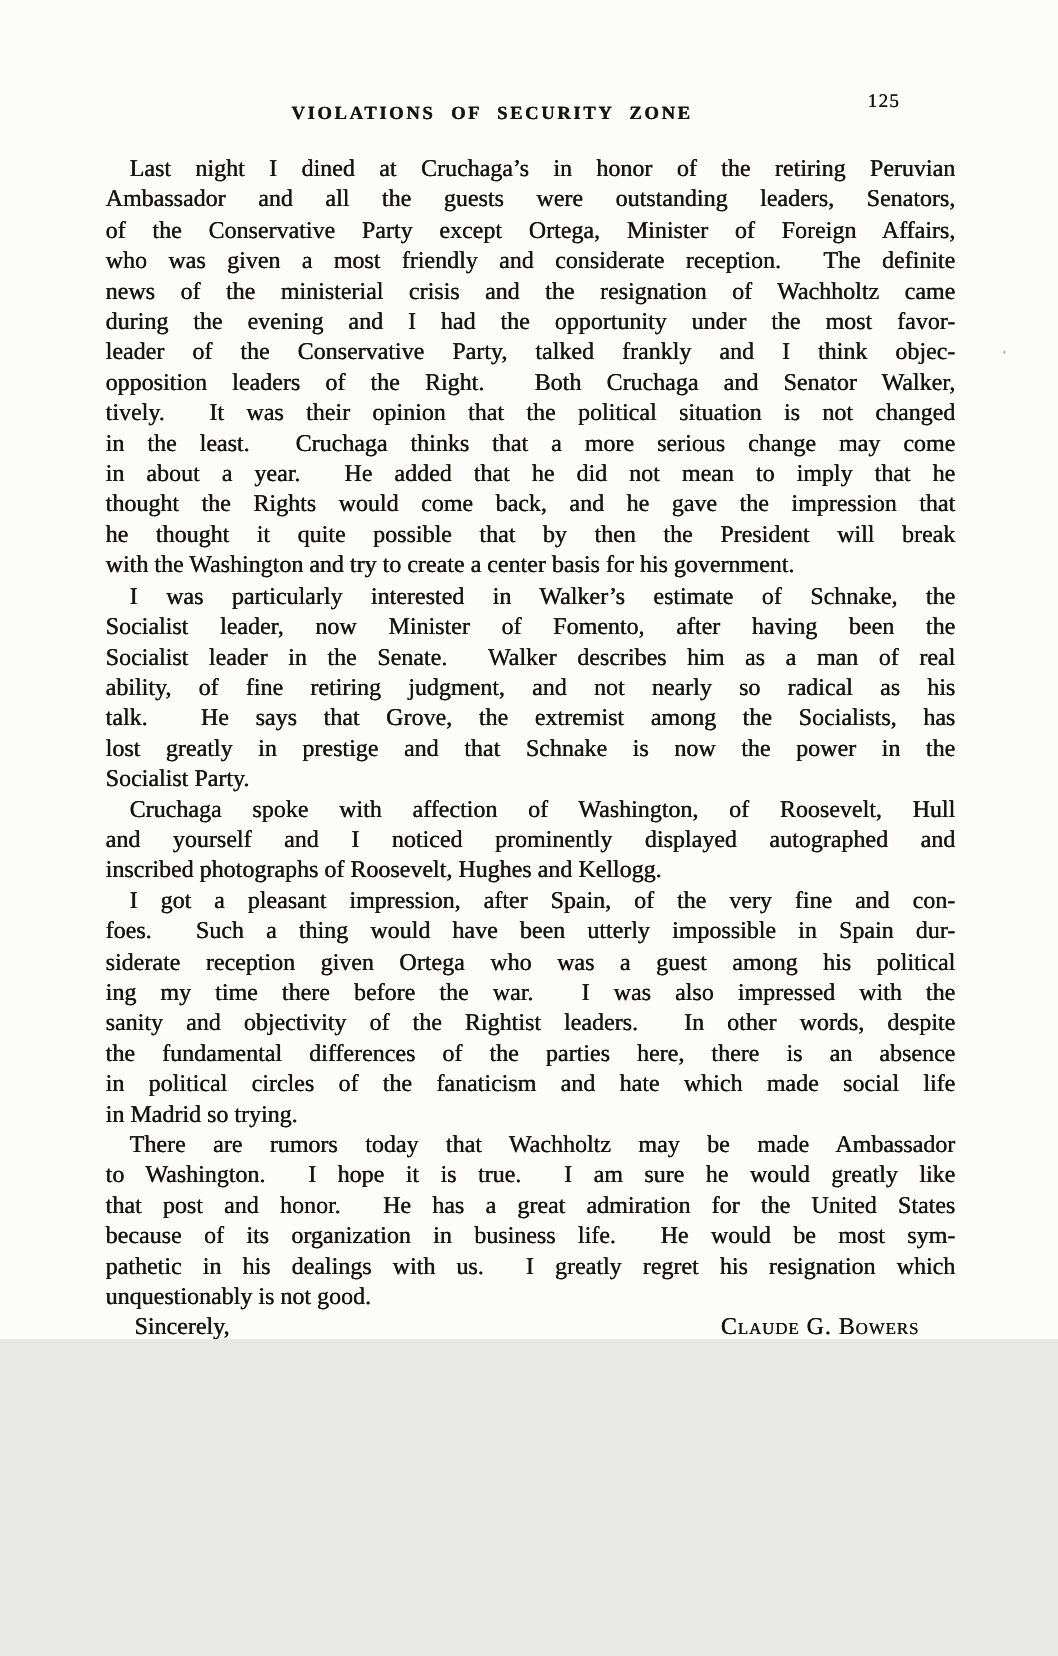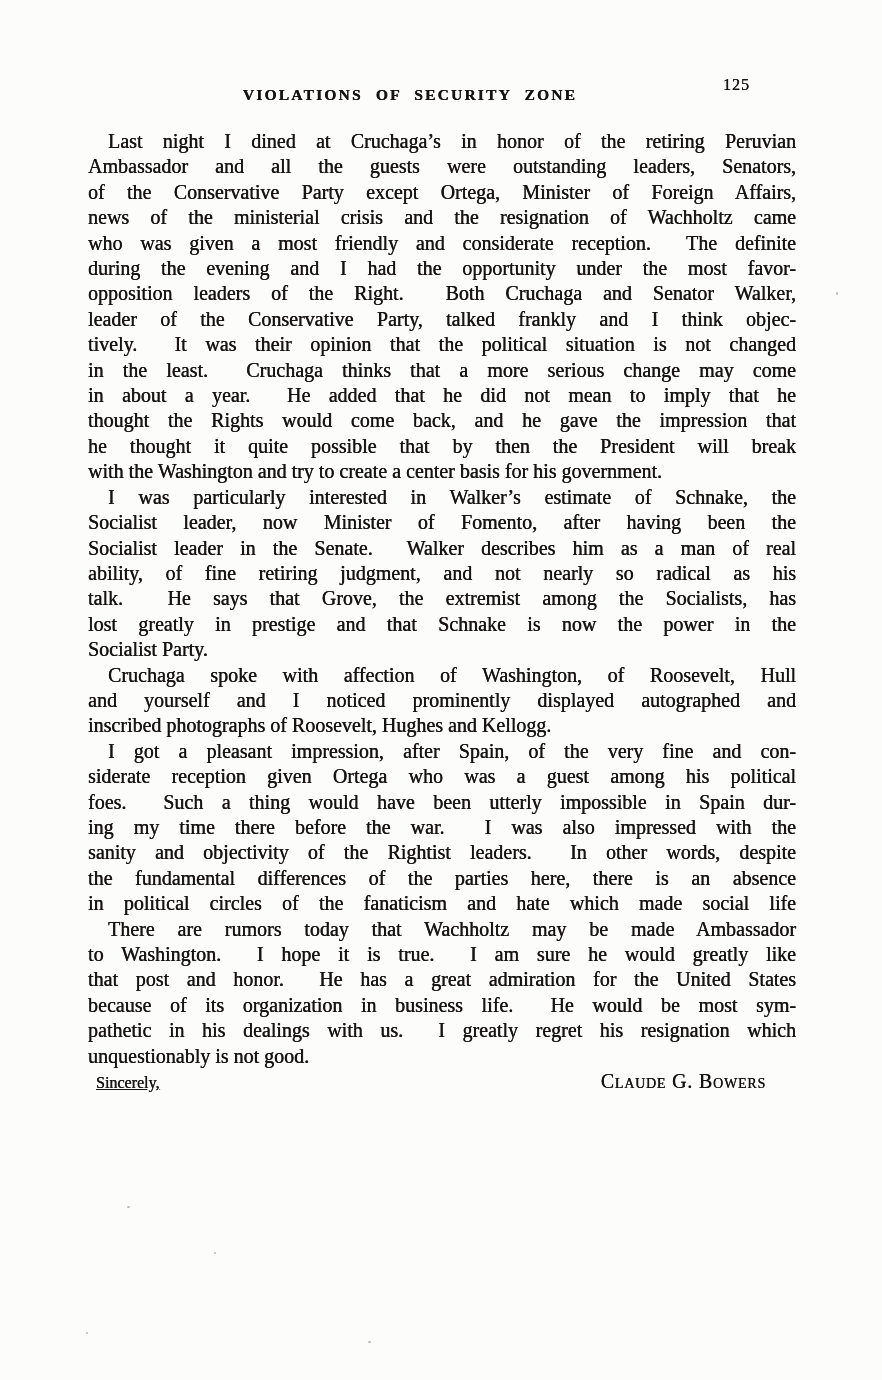--- a/index.html
+++ b/index.html
@@ -3,21 +3,21 @@
 <meta charset="utf-8">
 <style>
   html, body {
     margin: 0;
     padding: 0;
     background: #e8e8e6;
   }
   .page {
     position: relative;
     width: 882px;
-    height: 1380px;
+    height: 1116px;
     margin: 0 auto;
     background: #fcfcfa;
     color: #161310;
     font-family: "Liberation Serif", "DejaVu Serif", serif;
     overflow: hidden;
     text-shadow: 0.35px 0 0 rgba(22,19,16,0.85), 0 0 0.5px rgba(22,19,16,0.45);
   }
   .running-title {
     position: absolute;
     top: 86px;
@@ -52,23 +52,22 @@
   }
   .line.last { text-align-last: left; }
   .line.first { text-indent: 20px; }
   .signature-row {
     display: flex;
     justify-content: space-between;
     align-items: baseline;
     margin-top: 0;
   }
   .closing {
-    margin-left: 8px;
-    font-size: 16px;
-    text-decoration: underline;
+    margin-left: 24px;
+    font-size: 20px;
   }
   .signer {
     margin-right: 30px;
     font-size: 20px;
     font-variant: small-caps;
     letter-spacing: 0.8px;
   }
   .speck {
     position: absolute;
     background: rgba(60,58,55,0.35);
@@ -83,25 +82,25 @@
   <div class="running-title">VIOLATIONS OF SECURITY ZONE</div>
 
   <div class="page-number">125</div>
 
   <div class="letter-body">
     <div id="paragraphs">
         <div class="paragraph">
           <div class="line first">Last night I dined at Cruchaga’s in honor of the retiring Peruvian</div>
           <div class="line">Ambassador and all the guests were outstanding leaders, Senators,</div>
           <div class="line">of the Conservative Party except Ortega, Minister of Foreign Affairs,</div>
+          <div class="line">who was given a most friendly and considerate reception.&nbsp; The definite</div>
           <div class="line">news of the ministerial crisis and the resignation of Wachholtz came</div>
-          <div class="line">who was given a most friendly and considerate reception.&nbsp; The definite</div>
           <div class="line">during the evening and I had the opportunity under the most favor-</div>
+          <div class="line">leader of the Conservative Party, talked frankly and I think objec-</div>
           <div class="line">opposition leaders of the Right.&nbsp; Both Cruchaga and Senator Walker,</div>
-          <div class="line">leader of the Conservative Party, talked frankly and I think objec-</div>
           <div class="line">tively.&nbsp; It was their opinion that the political situation is not changed</div>
           <div class="line">in the least.&nbsp; Cruchaga thinks that a more serious change may come</div>
           <div class="line">in about a year.&nbsp; He added that he did not mean to imply that he</div>
           <div class="line">thought the Rights would come back, and he gave the impression that</div>
           <div class="line">he thought it quite possible that by then the President will break</div>
           <div class="line last">with the Washington and try to create a center basis for his government.</div>
         </div>
         <div class="paragraph">
           <div class="line first">I was particularly interested in Walker’s estimate of Schnake, the</div>
           <div class="line">Socialist leader, now Minister of Fomento, after having been the</div>
@@ -111,26 +110,27 @@
           <div class="line">lost greatly in prestige and that Schnake is now the power in the</div>
           <div class="line last">Socialist Party.</div>
         </div>
         <div class="paragraph">
           <div class="line first">Cruchaga spoke with affection of Washington, of Roosevelt, Hull</div>
           <div class="line">and yourself and I noticed prominently displayed autographed and</div>
           <div class="line last">inscribed photographs of Roosevelt, Hughes and Kellogg.</div>
         </div>
         <div class="paragraph">
           <div class="line first">I got a pleasant impression, after Spain, of the very fine and con-</div>
+          <div class="line">foes.&nbsp; Such a thing would have been utterly impossible in Spain dur-</div>
           <div class="line">siderate reception given Ortega who was a guest among his political</div>
-          <div class="line">foes.&nbsp; Such a thing would have been utterly impossible in Spain dur-</div>
           <div class="line">ing my time there before the war.&nbsp; I was also impressed with the</div>
           <div class="line">sanity and objectivity of the Rightist leaders.&nbsp; In other words, despite</div>
           <div class="line">the fundamental differences of the parties here, there is an absence</div>
           <div class="line">in political circles of the fanaticism and hate which made social life</div>
+          <div class="line last">in Madrid so trying.</div>
         </div>
         <div class="paragraph">
           <div class="line first">There are rumors today that Wachholtz may be made Ambassador</div>
           <div class="line">to Washington.&nbsp; I hope it is true.&nbsp; I am sure he would greatly like</div>
           <div class="line">that post and honor.&nbsp; He has a great admiration for the United States</div>
           <div class="line">because of its organization in business life.&nbsp; He would be most sym-</div>
           <div class="line">pathetic in his dealings with us.&nbsp; I greatly regret his resignation which</div>
           <div class="line last">unquestionably is not good.</div>
         </div>
       </div>

